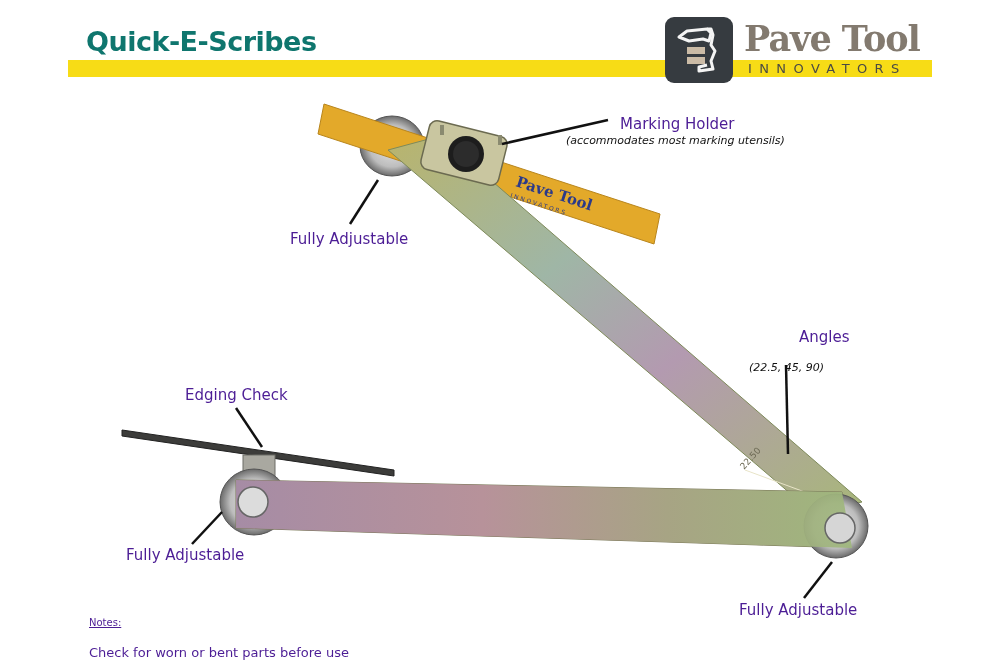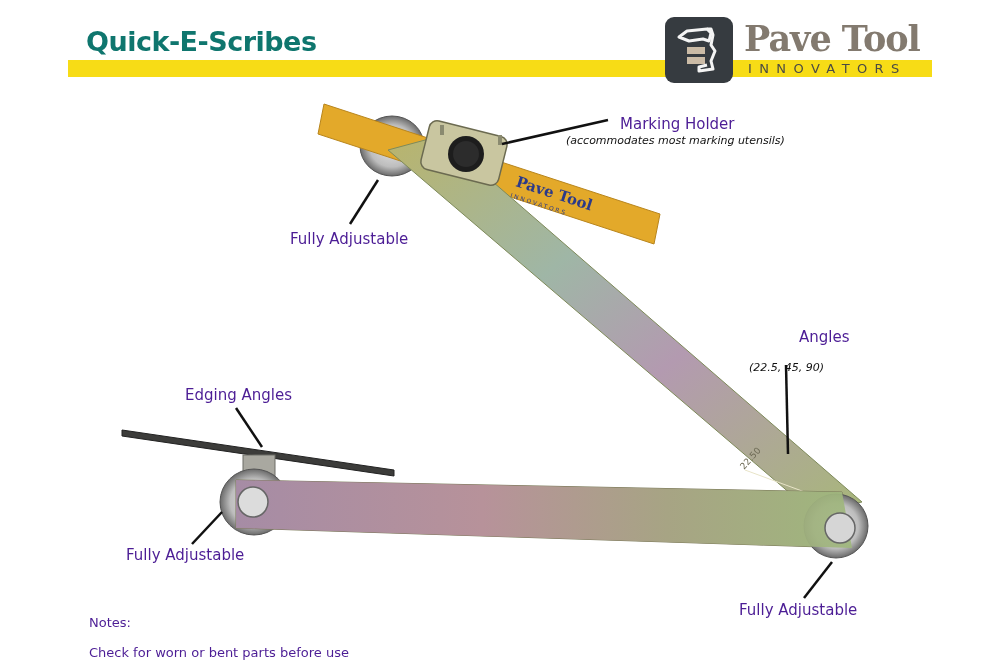--- a/index.html
+++ b/index.html
@@ -107,20 +107,20 @@
 </svg>
 
 <div class="abs label" style="left:620px; top:115px;">Marking Holder</div>
 <div class="abs sublabel" style="left:566px; top:134px;">(accommodates most marking utensils)</div>
 
 <div class="abs label" style="left:290px; top:230px;">Fully Adjustable</div>
 
 <div class="abs label" style="left:759px; top:328px;margin-left:40px;">Angles</div>
 <div class="abs sublabel" style="left:749px; top:361px;">(22.5, 45, 90)</div>
 
-<div class="abs label" style="left:185px; top:386px;">Edging Angles</div>
+<div class="abs label" style="left:185px; top:386px;">Edging Check</div>
 
 <div class="abs label" style="left:126px; top:546px;">Fully Adjustable</div>
 
 <div class="abs label" style="left:739px; top:601px;">Fully Adjustable</div>
 
-<div class="abs label" style="left:89px; top:614px; font-size:13px;">Notes:</div>
+<div class="abs label" style="left:89px; top:614px; font-size:10px;text-decoration:underline;">Notes:</div>
 <div class="abs label" style="left:89px; top:644px; font-size:13px;">Check for worn or bent parts before use</div>
 
 </body></html>

